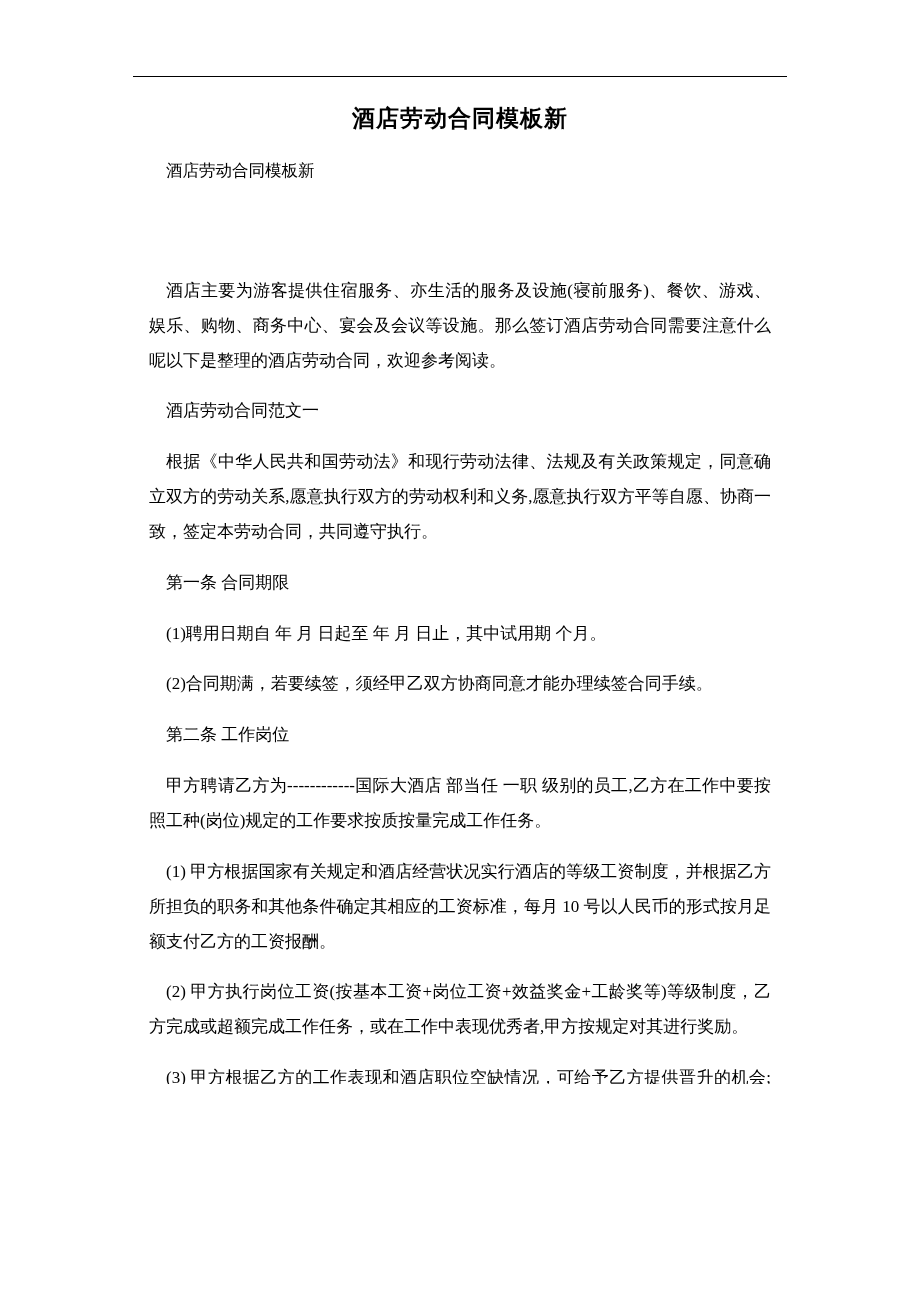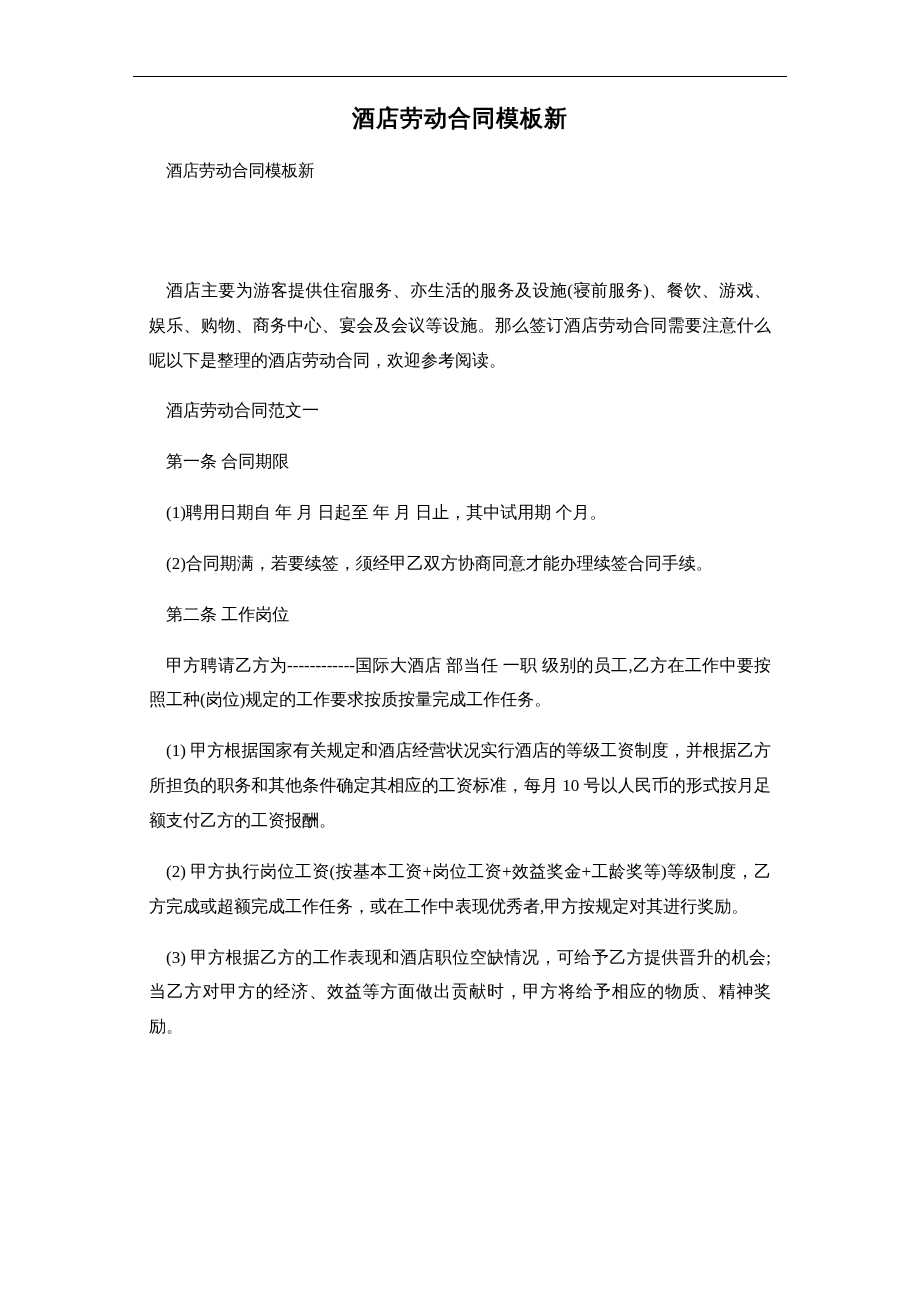--- a/index.html
+++ b/index.html
@@ -82,20 +82,21 @@
   <div class="content">
 
     <h1 class="doc-title">酒店劳动合同模板新</h1>
 
     <p class="subtitle">酒店劳动合同模板新</p>
 
     <div class="spacer"></div>
 
     <p class="para indent1">酒店主要为游客提供住宿服务、亦生活的服务及设施(寝前服务)、餐饮、游戏、娱乐、购物、商务中心、宴会及会议等设施。那么签订酒店劳动合同需要注意什么呢以下是整理的酒店劳动合同，欢迎参考阅读。</p>
     <p class="para indent1">酒店劳动合同范文一</p>
+    <p class="para indent1">根据《中华人民共和国劳动法》和现行劳动法律、法规及有关政策规定，同意确立双方的劳动关系,愿意执行双方的劳动权利和义务,愿意执行双方平等自愿、协商一致，签定本劳动合同，共同遵守执行。</p>
     <p class="para indent1">第一条 合同期限</p>
     <p class="para indent1">(1)聘用日期自 年 月 日起至 年 月 日止，其中试用期 个月。</p>
     <p class="para indent1">(2)合同期满，若要续签，须经甲乙双方协商同意才能办理续签合同手续。</p>
     <p class="para indent1">第二条 工作岗位</p>
     <p class="para indent1">甲方聘请乙方为------------国际大酒店 部当任 一职 级别的员工,乙方在工作中要按照工种(岗位)规定的工作要求按质按量完成工作任务。</p>
     <p class="para indent1">(1) 甲方根据国家有关规定和酒店经营状况实行酒店的等级工资制度，并根据乙方所担负的职务和其他条件确定其相应的工资标准，每月 10 号以人民币的形式按月足额支付乙方的工资报酬。</p>
     <p class="para indent1">(2) 甲方执行岗位工资(按基本工资+岗位工资+效益奖金+工龄奖等)等级制度，乙方完成或超额完成工作任务，或在工作中表现优秀者,甲方按规定对其进行奖励。</p>
     <p class="para indent1">(3) 甲方根据乙方的工作表现和酒店职位空缺情况，可给予乙方提供晋升的机会;当乙方对甲方的经济、效益等方面做出贡献时，甲方将给予相应的物质、精神奖励。</p>
 
   </div>

